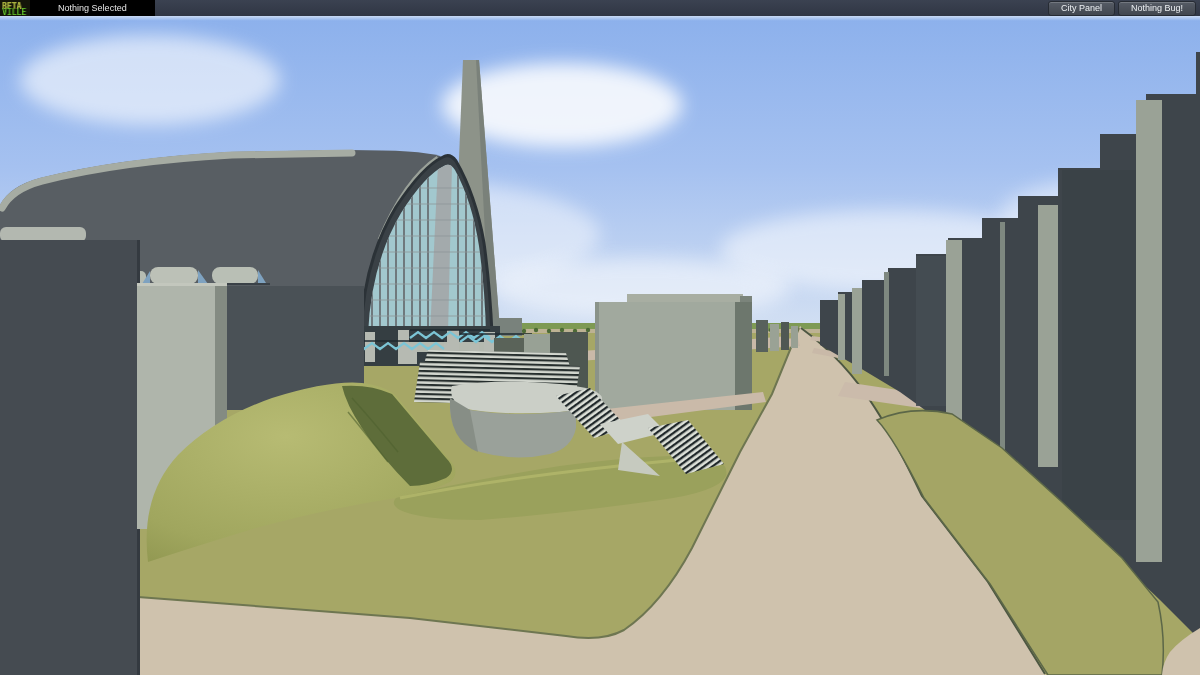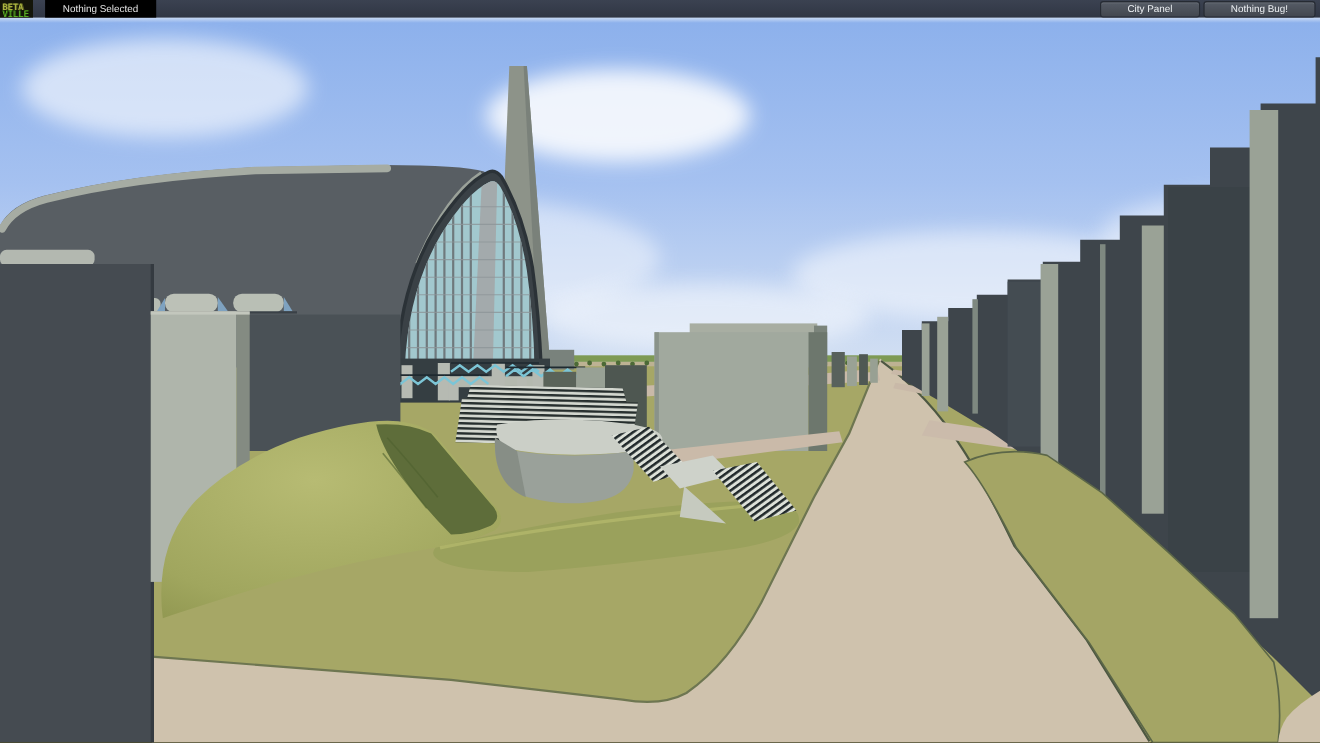--- a/index.html
+++ b/index.html
@@ -3,23 +3,23 @@
 <meta charset="utf-8">
 <style>
   html,body{margin:0;padding:0;background:#000;}
   #stage{position:relative;width:1200px;height:675px;overflow:hidden;font-family:"Liberation Sans",sans-serif;}
   #scene{position:absolute;left:0;top:0;}
   
   #topbar{position:absolute;left:0;top:0;width:1200px;height:16px;background:linear-gradient(#3b4251,#303644);display:flex;align-items:center;z-index:5;}
   #logo{height:16px;background:#141509;padding:0 4px 0 2px;display:flex;flex-direction:column;justify-content:flex-end;line-height:7px;}
   #logo .l1{font-family:"DejaVu Sans Mono",monospace;font-weight:bold;font-size:8px;letter-spacing:0px;color:#a9b23f;text-shadow:1px 0 #5c6020;}
   #logo .l2{font-family:"DejaVu Sans Mono",monospace;font-weight:normal;font-size:8px;letter-spacing:0px;color:#67c22c;text-shadow:1px 0 #2c6a10;margin-top:-1px;}
-  #selbox{height:16px;margin-left:11px;background:#000;color:#e6e6e6;font-size:9px;display:flex;align-items:center;padding:0 16px;white-space:nowrap;}
+  #selbox{height:16px;margin-left:0;background:#000;color:#e6e6e6;font-size:9px;display:flex;align-items:center;padding:0 28px;white-space:nowrap;}
   #spacer{flex:1;}
-  .tbtn{height:13px;margin:0 3px 0 0;padding:0 24px;font-size:9px;color:#edf0f3;background:linear-gradient(#565c66,#42474f);border:1px solid #262b33;border-radius:3px;display:flex;align-items:center;box-shadow:inset 0 1px rgba(255,255,255,.18);cursor:pointer;}
+  .tbtn{height:13px;margin:0 3px 0 0;padding:0 12px;font-size:9px;color:#edf0f3;background:linear-gradient(#565c66,#42474f);border:1px solid #262b33;border-radius:3px;display:flex;align-items:center;box-shadow:inset 0 1px rgba(255,255,255,.18);cursor:pointer;}
   .tbtn+.tbtn{margin-right:4px;}
 </style>
 </head>
 <body>
 
 <div id="stage">
 
 <svg id="scene" width="1200" height="675" viewBox="0 0 1200 675">
   <defs>
     <linearGradient id="skyG" x1="0" y1="0" x2="0" y2="1">

